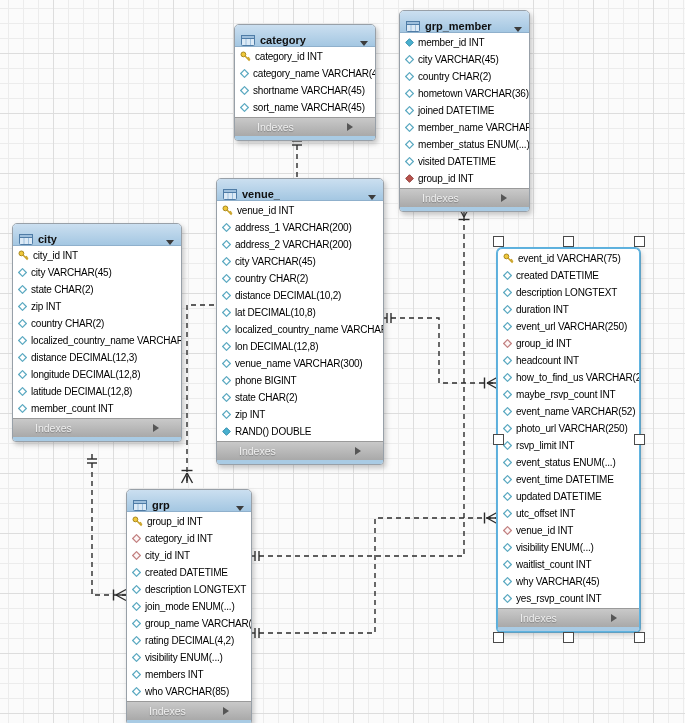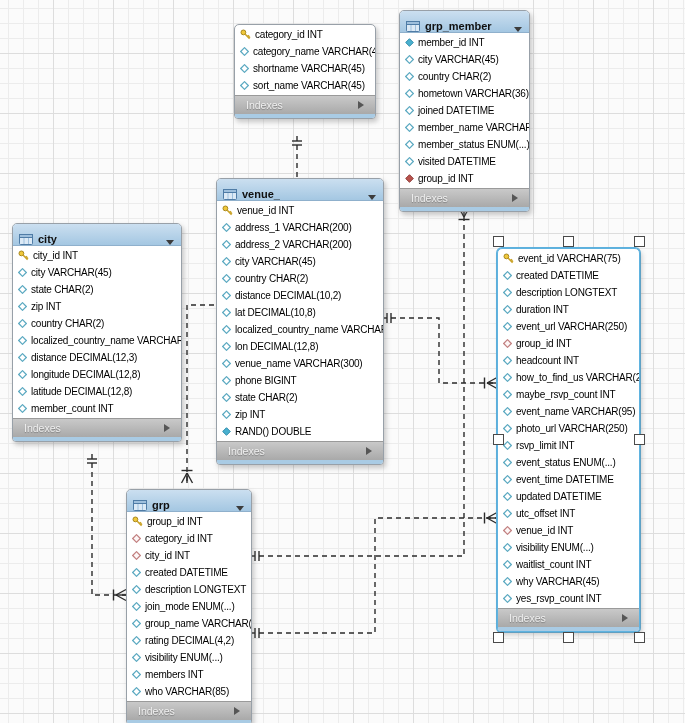--- a/index.html
+++ b/index.html
@@ -27,21 +27,21 @@
     background:linear-gradient(var(--hdr-top,#cbdff0), var(--hdr-bot,#a4c7e2));
     border-bottom:1px solid #8fb0cc; border-radius:4px 4px 0 0;
   }
   .t-title{font-size:11px; font-weight:bold; color:#101010; flex:1 1 auto; white-space:nowrap; overflow:hidden;}
   .t-collapse{width:0; height:0; border-left:4px solid transparent; border-right:4px solid transparent; border-top:5px solid #3c3c3c; margin-right:2px;}
   .t-body{padding:1px 0;}
   .t-row{height:17px; display:flex; align-items:center; gap:4px; padding:0 2px 0 5px; white-space:nowrap; overflow:hidden;}
   .t-row .lbl{font-size:10px; letter-spacing:-0.2px; color:#000;}
   .t-row svg{flex:0 0 auto;}
   .t-footer{
-    height:18px; display:flex; align-items:center; padding:0 11px;
+    height:18px; display:flex; align-items:center; padding:0 22px;
     background:linear-gradient(var(--ftr-top,#c9c9c9), var(--ftr-bot,#a9a9a9));
     border-top:1px solid #9a9a9a;
   }
   .t-footer .lbl{font-size:10.5px; color:#efefef; flex:1 1 auto; text-shadow:0 1px 1px rgba(90,90,90,.6);}
   .t-footer .expand{width:0; height:0; border-top:4px solid transparent; border-bottom:4px solid transparent; border-left:6px solid #565656;}
   .t-strip{height:4px; background:#a9cbe4; border-radius:0 0 3px 3px;}
   .handle{position:absolute; width:9px; height:9px; background:#fff; border:1.5px solid #4a4a4a; z-index:3;}
   .h-tl{left:-5px; top:-13px;} .h-tm{left:calc(50% - 6px); top:-13px;} .h-tr{right:-6px; top:-13px;}
   .h-ml{left:-5px; top:calc(50% - 6px);} .h-mr{right:-6px; top:calc(50% - 6px);}
   .h-bl{left:-5px; bottom:-12px;} .h-bm{left:calc(50% - 6px); bottom:-12px;} .h-br{right:-6px; bottom:-12px;}
@@ -92,20 +92,32 @@
         <line x1="387" y1="313" x2="387" y2="323" stroke="#2b2b2b" stroke-width="1.4"></line>
         <line x1="391" y1="313" x2="391" y2="323" stroke="#2b2b2b" stroke-width="1.4"></line>
         <line x1="487" y1="383" x2="497" y2="388.5" stroke="#2b2b2b" stroke-width="1.4"></line>
         <line x1="487" y1="383" x2="497" y2="383" stroke="#2b2b2b" stroke-width="1.4"></line>
         <line x1="487" y1="383" x2="497" y2="377.5" stroke="#2b2b2b" stroke-width="1.4"></line>
         <line x1="484.5" y1="377.5" x2="484.5" y2="388.5" stroke="#2b2b2b" stroke-width="1.4"></line>
       </g>
     </svg>
   <div id="tables-layer">
       <div class="table-node" style="left: 234px; top: 24px; width: 140px;">
+        <div class="t-header">
+          <span style="display: flex;">
+            <svg width="14" height="11" viewBox="0 0 14 11">
+              <rect x="0.5" y="0.5" width="13" height="10" rx="1" fill="#dceaf6" stroke="#4f7ca6"></rect>
+              <rect x="0.5" y="0.5" width="13" height="3" fill="#9fc0dd" stroke="#4f7ca6"></rect>
+              <line x1="5" y1="4" x2="5" y2="10" stroke="#9fc0dd"></line>
+              <line x1="9.5" y1="4" x2="9.5" y2="10" stroke="#9fc0dd"></line>
+            </svg>
+          </span>
+          <span class="t-title">category</span>
+          <span class="t-collapse"></span>
+        </div>
         <div class="t-body">
           <div class="t-row">
             <span style="display: flex;">
               <svg width="11" height="11" viewBox="0 0 11 11">
                 <circle cx="3.4" cy="3.4" r="2.4" fill="#f0c83a" stroke="#a8871c"></circle>
                 <path d="M5 5 L9.6 9.6 M7.6 7.6 L9 6.2 M8.8 8.8 L10 7.6" stroke="#caa226" stroke-width="1.5" fill="none"></path>
               </svg>
             </span>
             <span class="lbl">category_id INT</span>
           </div>
@@ -653,21 +665,21 @@
               </svg>
             </span>
             <span class="lbl">maybe_rsvp_count INT</span>
           </div>
           <div class="t-row">
             <span style="display: flex;">
               <svg width="9" height="9" viewBox="0 0 9 9">
                 <path d="M4.5 0.7 L8.3 4.5 L4.5 8.3 L0.7 4.5 Z" fill="#ffffff" stroke="#5ba9c1" stroke-width="1.2"></path>
               </svg>
             </span>
-            <span class="lbl">event_name VARCHAR(95)</span>
+            <span class="lbl">event_name VARCHAR(52)</span>
           </div>
           <div class="t-row">
             <span style="display: flex;">
               <svg width="9" height="9" viewBox="0 0 9 9">
                 <path d="M4.5 0.7 L8.3 4.5 L4.5 8.3 L0.7 4.5 Z" fill="#ffffff" stroke="#5ba9c1" stroke-width="1.2"></path>
               </svg>
             </span>
             <span class="lbl">photo_url VARCHAR(250)</span>
           </div>
           <div class="t-row">

